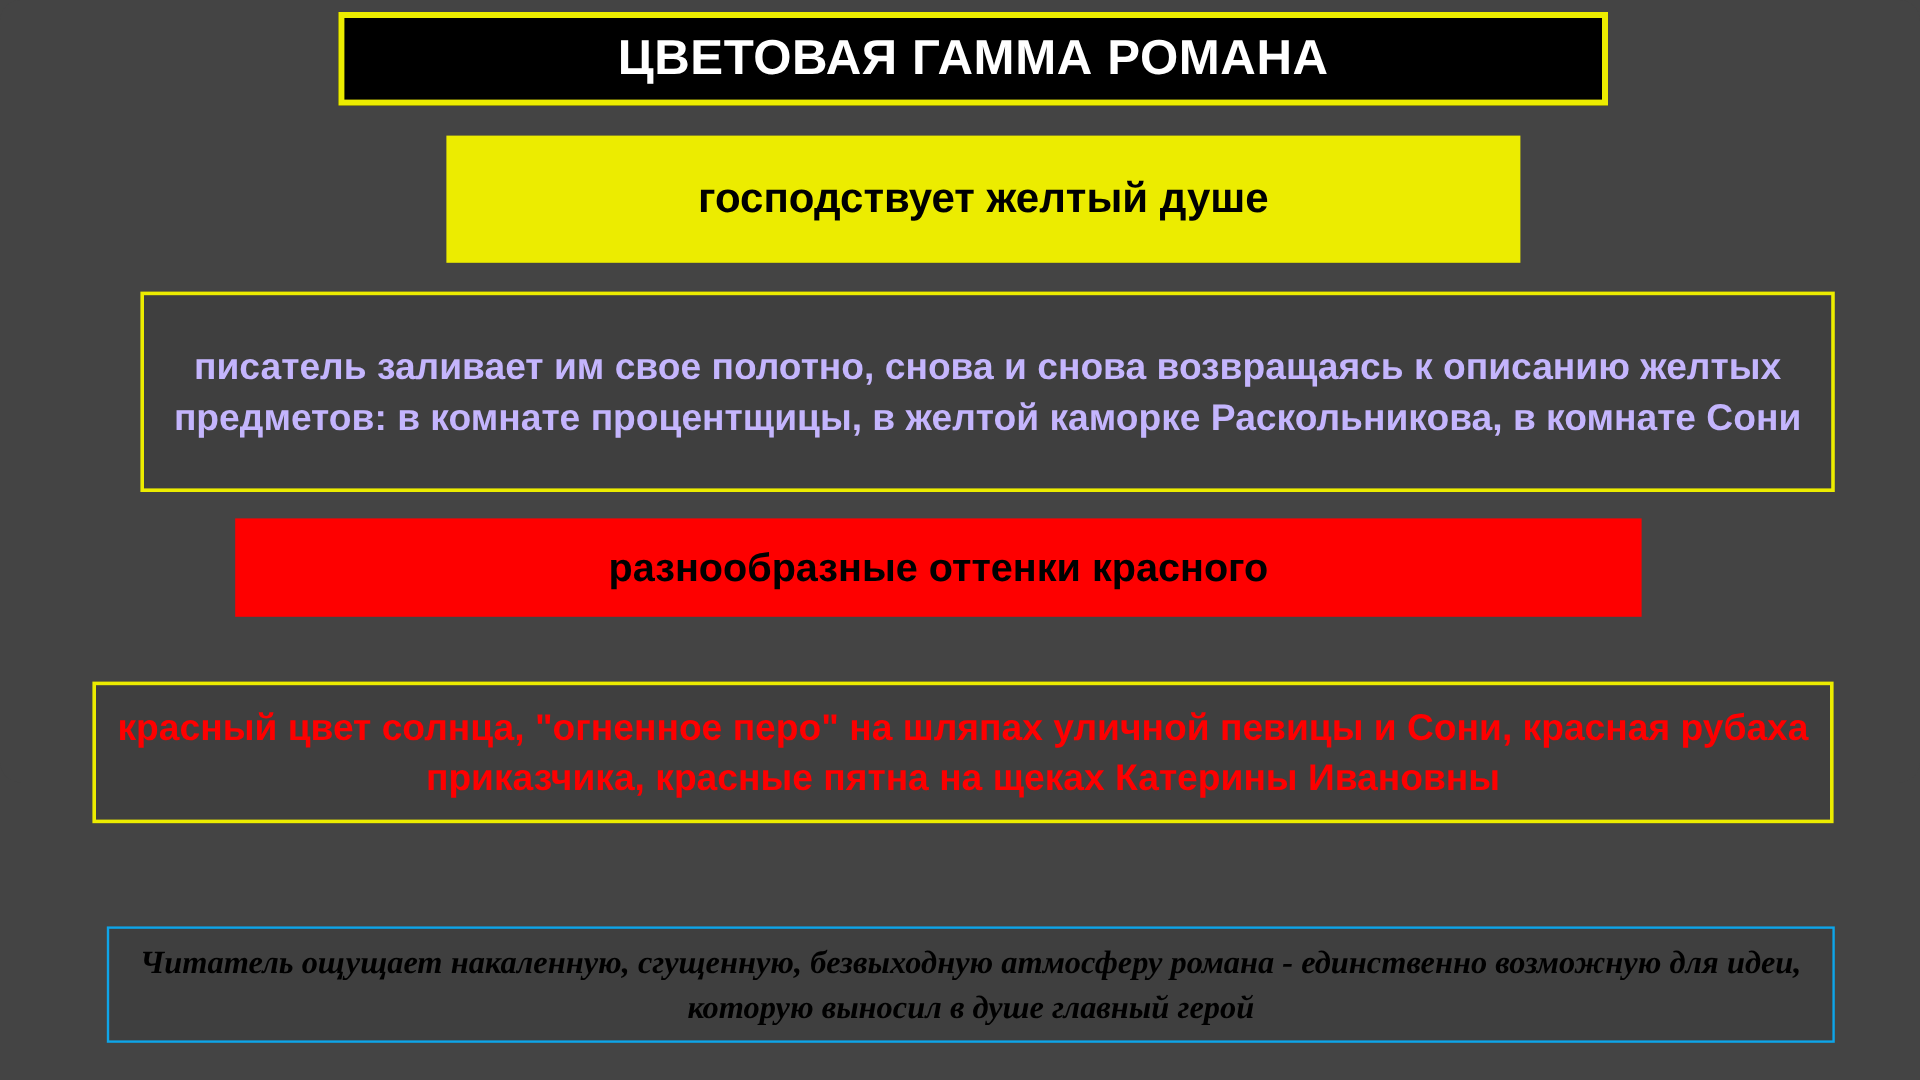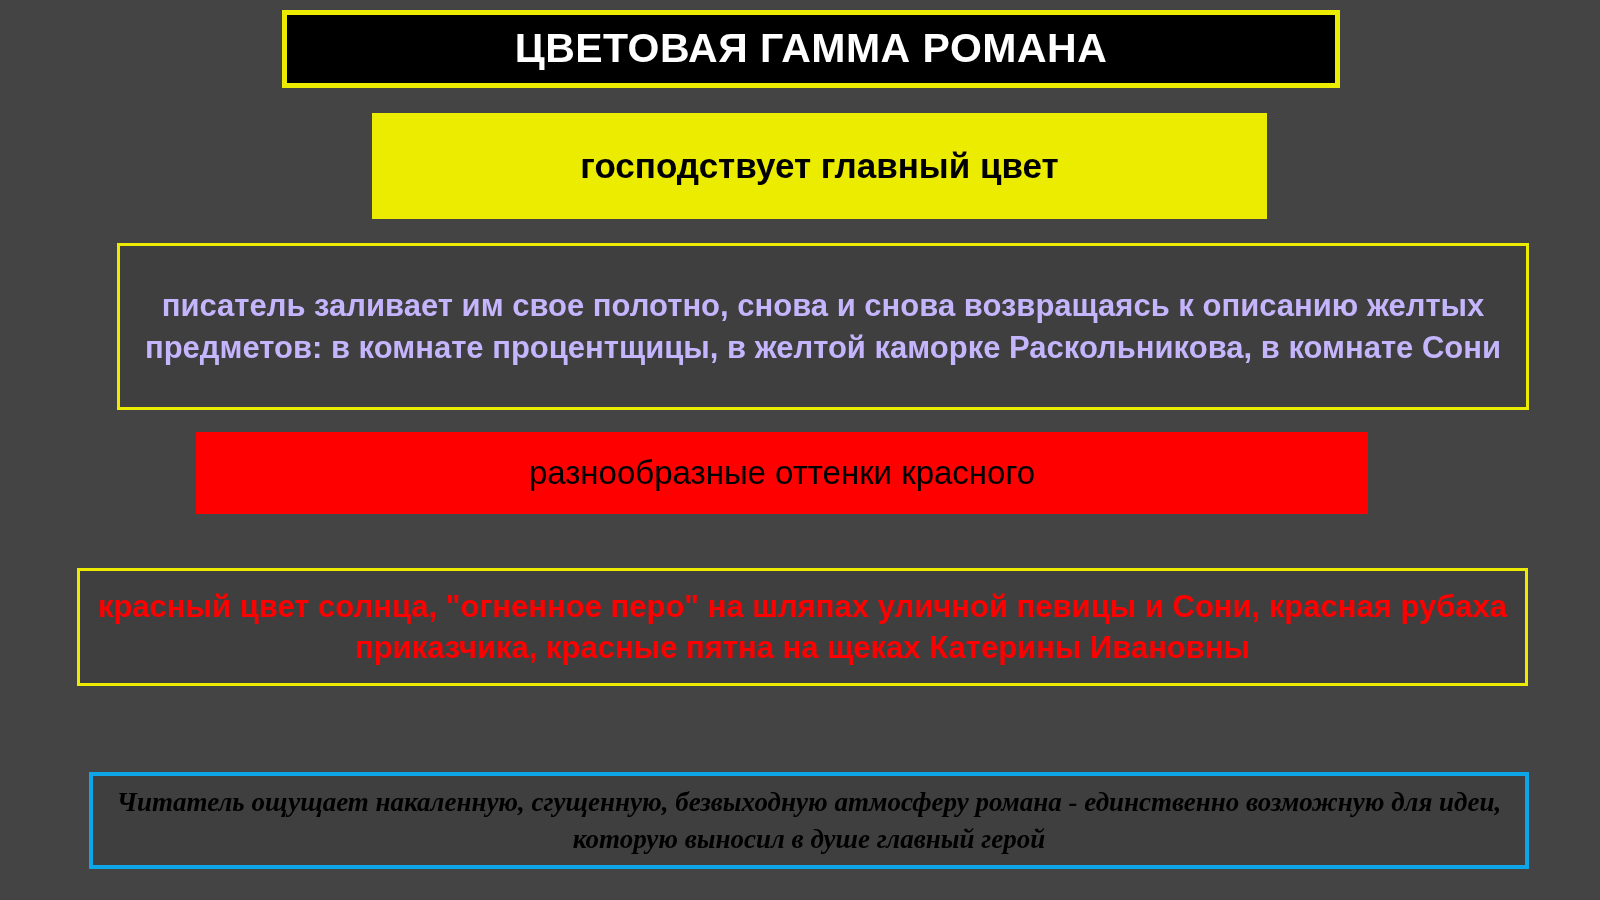--- a/index.html
+++ b/index.html
@@ -87,21 +87,21 @@
     left: 196px;
     top: 432px;
     width: 1172px;
     height: 82px;
     background: #fe0000;
     border: none;
   }
   .red-head-text {
     color: #000000;
     font-size: 33px;
-    font-weight: normal;
+    font-weight: bold;
     line-height: 1.15;
   }
 
   
   .para-red-box {
     left: 77px;
     top: 568px;
     width: 1451px;
     height: 118px;
     background: #3f3f3f;
@@ -115,21 +115,21 @@
     line-height: 1.33;
   }
 
   
   .conclusion-box {
     left: 89px;
     top: 772px;
     width: 1440px;
     height: 97px;
     background: #3f3f3f;
-    border: 4px solid #0ea5e9;
+    border: 2px solid #0ea5e9;
     padding: 20px 20px;
   }
   .conclusion-text {
     color: #000000;
     font-family: "Liberation Serif", serif;
     font-size: 27px;
     font-weight: bold;
     font-style: italic;
     line-height: 1.35;
   }
@@ -137,21 +137,21 @@
 </head>
 <body>
 
 <div class="slide">
 
   <div class="box title-box">
     <span class="title-text">ЦВЕТОВАЯ ГАММА РОМАНА</span>
   </div>
 
   <div class="box yellow-head-box">
-    <span class="yellow-head-text">господствует  главный цвет</span>
+    <span class="yellow-head-text">господствует  желтый душе</span>
   </div>
 
   <div class="box para-yellow-box">
     <span class="para-yellow-text">писатель заливает им свое полотно, снова и снова возвращаясь к описанию желтых предметов: в комнате процентщицы, в желтой каморке Раскольникова, в комнате Сони</span>
   </div>
 
   <div class="box red-head-box">
     <span class="red-head-text">разнообразные оттенки красного</span>
   </div>
 

